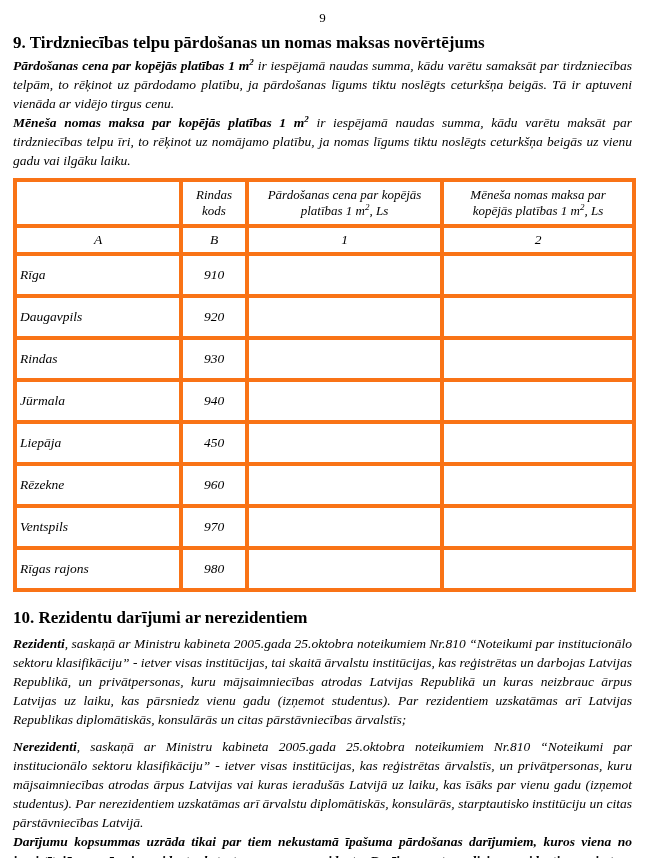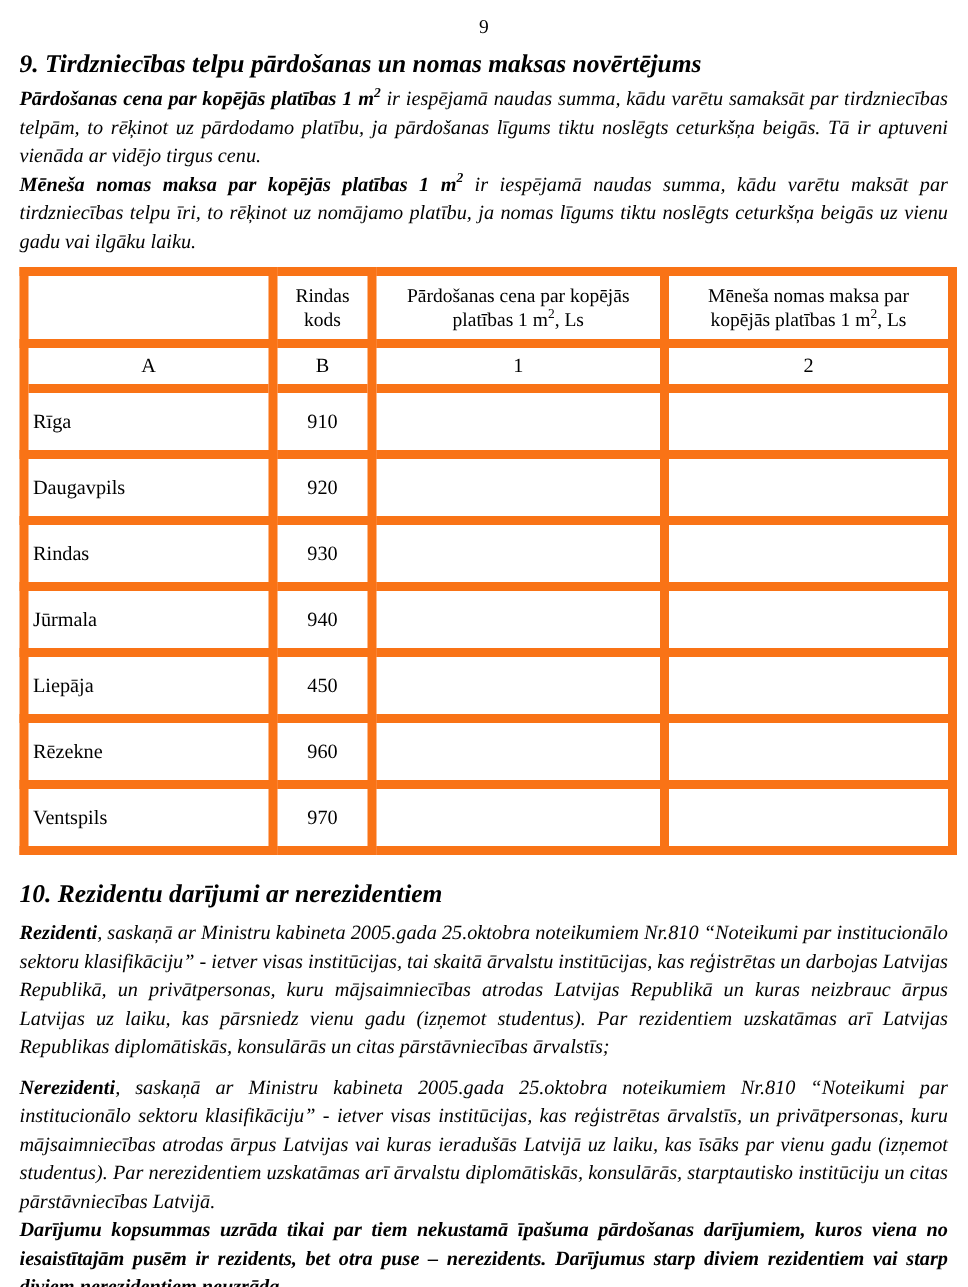--- a/index.html
+++ b/index.html
@@ -24,21 +24,20 @@
     text-align: center;
     font-size: 13px;
     line-height: 16px;
     margin-bottom: 6px;
   }
   h1.section-heading {
     font-size: 17px;
     line-height: 21px;
     font-weight: bold;
     margin: 0 0 3px 0;
-    font-style: italic;
   }
   h1.section-heading-10 {
     margin: 15px 0 6px 0;
   }
   p.body-par {
     font-size: 13.5px;
     line-height: 19px;
     text-align: justify;
     margin: 0;
     font-style: italic;
@@ -52,23 +51,24 @@
     vertical-align: super;
   }
   table.form-table {
     table-layout: fixed;
     width: 619px;
     border-collapse: collapse;
     margin-top: 8px;
     font-size: 13px;
   }
   table.form-table td, table.form-table th {
-    border: 6px solid #f97316;
+    border: 4px solid #f97316;
     padding: 0;
     overflow: hidden;
+    font-style: italic;
   }
   table.form-table {
     border: 2px solid #000000;
   }
   tr.hdr-row td {
     text-align: center;
     vertical-align: middle;
     font-weight: normal;
     font-size: 13px;
     line-height: 16px;
@@ -164,20 +164,26 @@
         <td class="code-cell">960</td>
         <td class="value-cell"></td>
         <td class="value-cell"></td>
       </tr>
       <tr class="data-row">
         <td class="name-cell">Ventspils</td>
         <td class="code-cell">970</td>
         <td class="value-cell"></td>
         <td class="value-cell"></td>
       </tr>
+      <tr class="data-row">
+        <td class="name-cell">Rīgas rajons</td>
+        <td class="code-cell">980</td>
+        <td class="value-cell"></td>
+        <td class="value-cell"></td>
+      </tr>
     </tbody>
   </table>
 
   <h1 class="section-heading section-heading-10">10. Rezidentu darījumi ar nerezidentiem</h1>
 
   <p class="body-par"><span class="lead-bold">Rezidenti</span><span>, saskaņā ar Ministru kabineta 2005.gada 25.oktobra noteikumiem Nr.810 “Noteikumi par institucionālo sektoru klasifikāciju” - ietver visas institūcijas, tai skaitā ārvalstu institūcijas, kas reģistrētas un darbojas Latvijas Republikā, un privātpersonas, kuru mājsaimniecības atrodas Latvijas Republikā un kuras neizbrauc ārpus Latvijas uz laiku, kas pārsniedz vienu gadu (izņemot studentus). Par rezidentiem uzskatāmas arī Latvijas Republikas diplomātiskās, konsulārās un citas pārstāvniecības ārvalstīs;</span></p>
 
   <p class="body-par par-gap"><span class="lead-bold">Nerezidenti</span><span>, saskaņā ar Ministru kabineta 2005.gada 25.oktobra noteikumiem Nr.810 “Noteikumi par institucionālo sektoru klasifikāciju” - ietver visas institūcijas, kas reģistrētas ārvalstīs, un privātpersonas, kuru mājsaimniecības atrodas ārpus Latvijas vai kuras ieradušās Latvijā uz laiku, kas īsāks par vienu gadu (izņemot studentus). Par nerezidentiem uzskatāmas arī ārvalstu diplomātiskās, konsulārās, starptautisko institūciju un citas pārstāvniecības Latvijā.</span></p>
 
   <p class="body-par lead-bold">Darījumu kopsummas uzrāda tikai par tiem nekustamā īpašuma pārdošanas darījumiem, kuros viena no iesaistītajām pusēm ir rezidents, bet otra puse – nerezidents. Darījumus starp diviem rezidentiem vai starp diviem nerezidentiem neuzrāda.</p>

